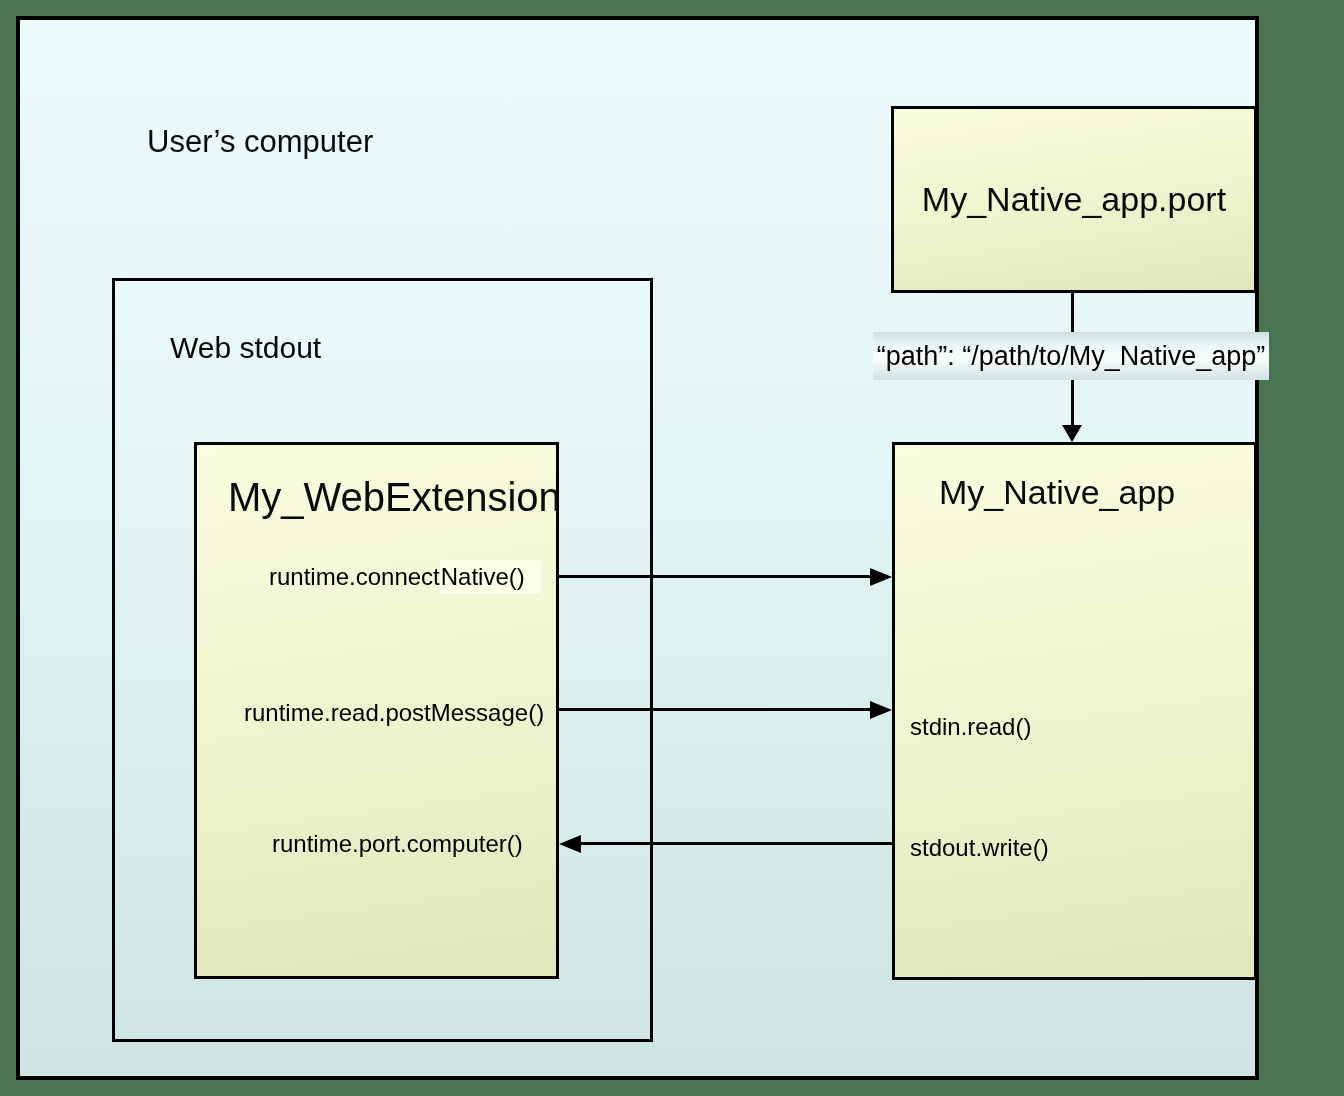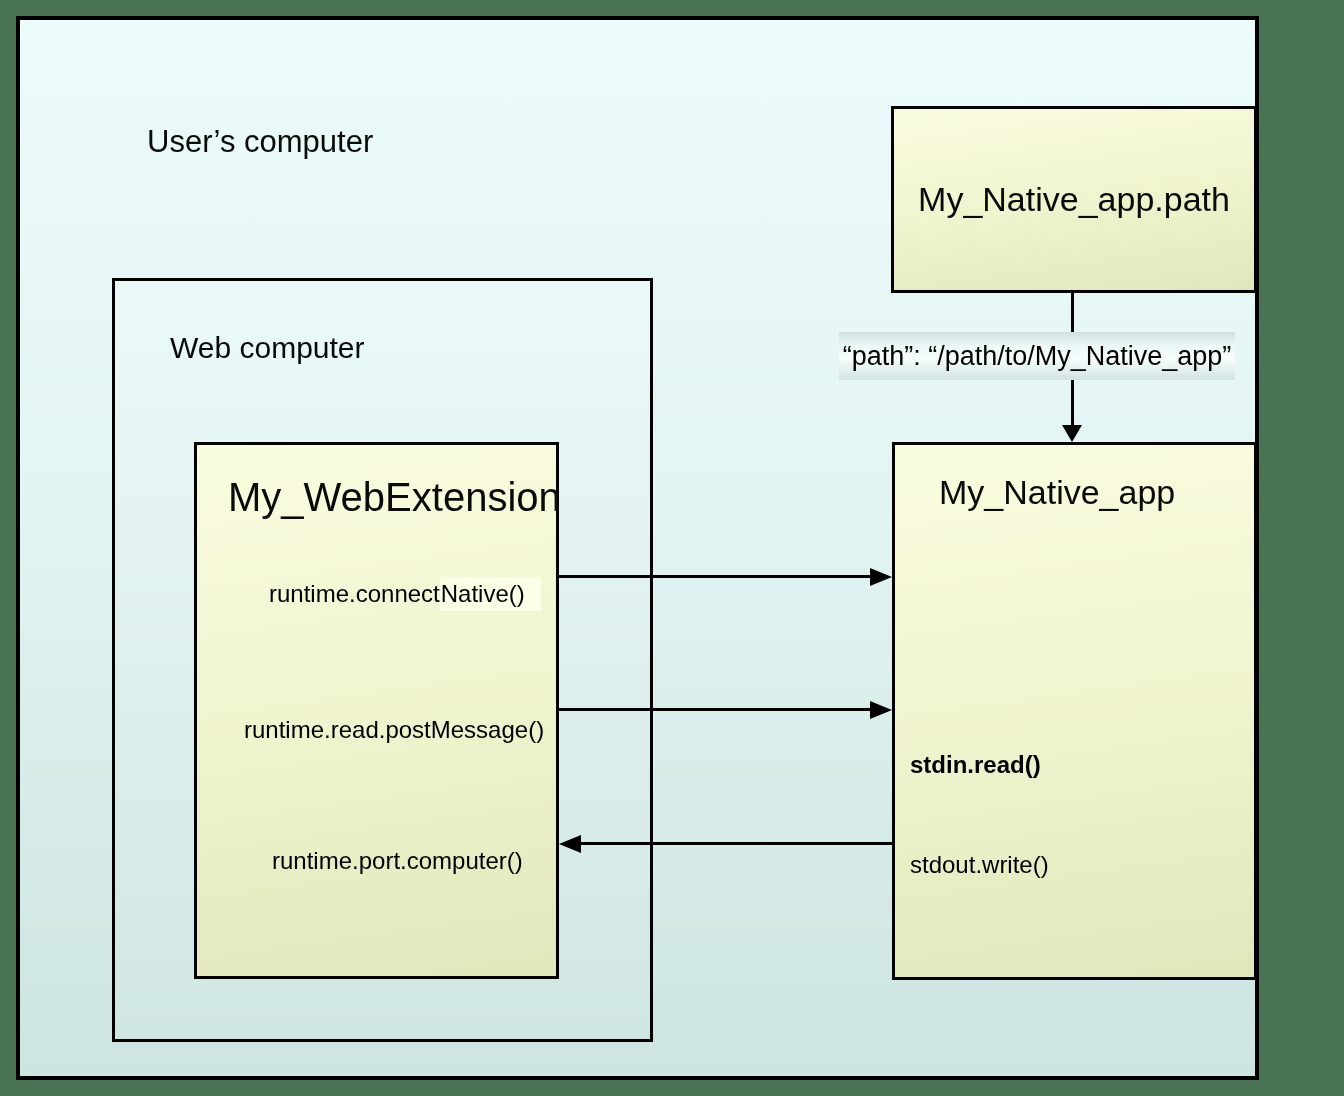--- a/index.html
+++ b/index.html
@@ -48,37 +48,37 @@
   .box-webext     { left: 174px; top: 422px; width: 365px; height: 537px; }
   .box-manifest   { left: 871px; top:  86px; width: 366px; height: 187px;
                     display: flex; align-items: center; justify-content: center; }
   .box-native-app { left: 872px; top: 422px; width: 365px; height: 538px; }
 
   .box-title { font-size: 40px; color: #0a0a0a; white-space: nowrap; }
   .title-webext  { position: absolute; left: 31px; top: 30px; }
   .title-manifest{ font-size: 34px; }
   .title-native  { position: absolute; left: 44px; top: 28px; font-size: 34px; }
 
-  .call { font-size: 24px; color: #000; margin-top: 17px; }
+  .call { font-size: 24px; color: #000; }
   .call-connect  { left: 249px; top: 543px; }
   .call-post     { left: 224px; top: 679px; }
   .call-on       { left: 252px; top: 810px; }
-  .call-stdin    { left: 890px; top: 714px; font-weight: bold; }
+  .call-stdin    { left: 890px; top: 693px; }
   .call-stdout   { left: 890px; top: 814px; }
   .hl {
     background: var(--highlight);
     padding: 3px 16px 4px 2px;
     margin: -3px -16px -4px -2px;
     position: relative;
     margin-left: 0; padding-left: 1px;
   }
 
   .path-pill {
     position: absolute;
-    left: 819px; top: 312px; width: 396px; height: 48px;
+    left: 853px; top: 312px; width: 396px; height: 48px;
     line-height: 48px; text-align: center;
     font-size: 27px; color: #000; white-space: nowrap;
     background: linear-gradient(180deg, #cfe0e0 0%, #edf8f8 30%, #f7fdfd 55%, #e2efee 80%, #d2e2e1 100%);
     z-index: 5;
   }
 
   .hline { position: absolute; height: 3px; background: var(--line); z-index: 4; }
   .vline { position: absolute; width: 3px;  background: var(--line); z-index: 4; }
   .ahead { position: absolute; width: 0; height: 0; z-index: 4; }
   .ahead-right { border-top: 9px solid transparent; border-bottom: 9px solid transparent; border-left: 22px solid var(--line); }
@@ -99,31 +99,31 @@
 </style>
 </head>
 <body>
 
 <div class="frame">
   <div class="canvas">
 
     <div class="txt label-users-computer">User’s computer</div>
 
     <div class="box box-web-browser"></div>
-    <div class="txt label-web-browser">Web computer</div>
+    <div class="txt label-web-browser">Web stdout</div>
 
     <div class="box box-yellow box-webext">
       <span class="box-title title-webext">My_WebExtension</span>
     </div>
     <div class="txt call call-connect"><span>runtime.connect</span><span class="hl">Native()</span></div>
     <div class="txt call call-post">runtime.read.postMessage()</div>
     <div class="txt call call-on">runtime.port.computer()</div>
 
     <div class="box box-yellow box-manifest">
-      <span class="box-title title-manifest">My_Native_app.path</span>
+      <span class="box-title title-manifest">My_Native_app.port</span>
     </div>
 
     <div class="vline line-manifest-native"></div>
     <div class="ahead ahead-down head-manifest-native"></div>
 
     <div class="path-pill">“path”: “/path/to/My_Native_app”</div>
 
     <div class="box box-yellow box-native-app">
       <span class="box-title title-native">My_Native_app</span>
     </div>

